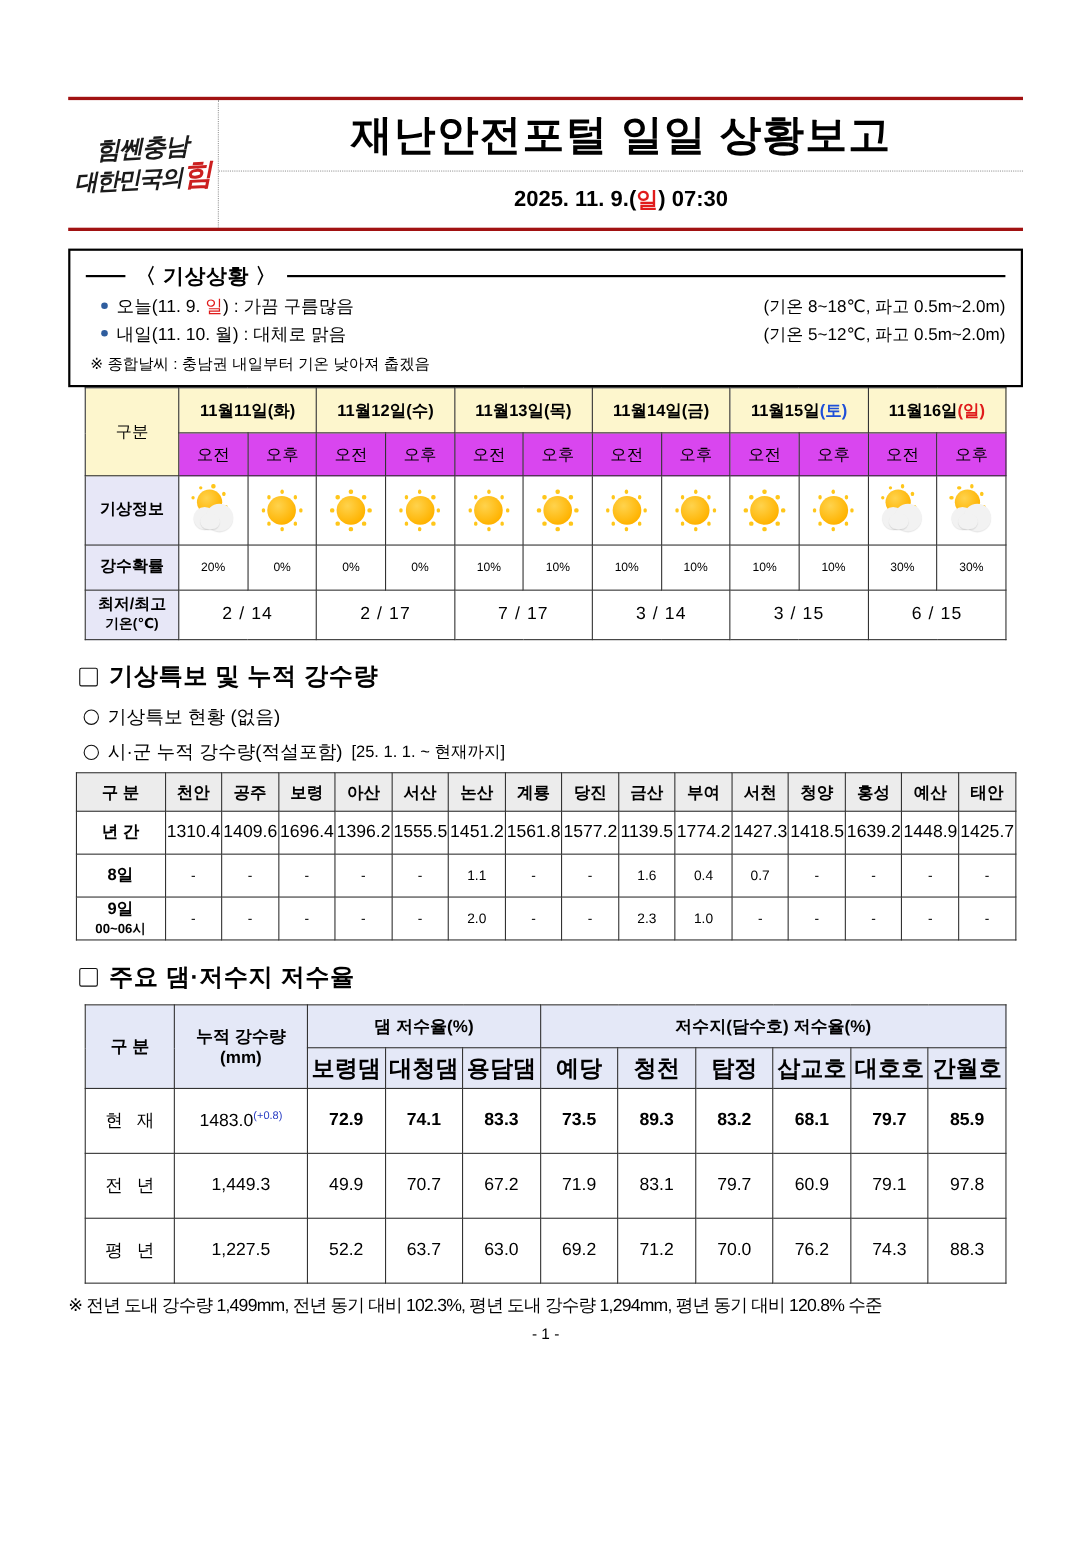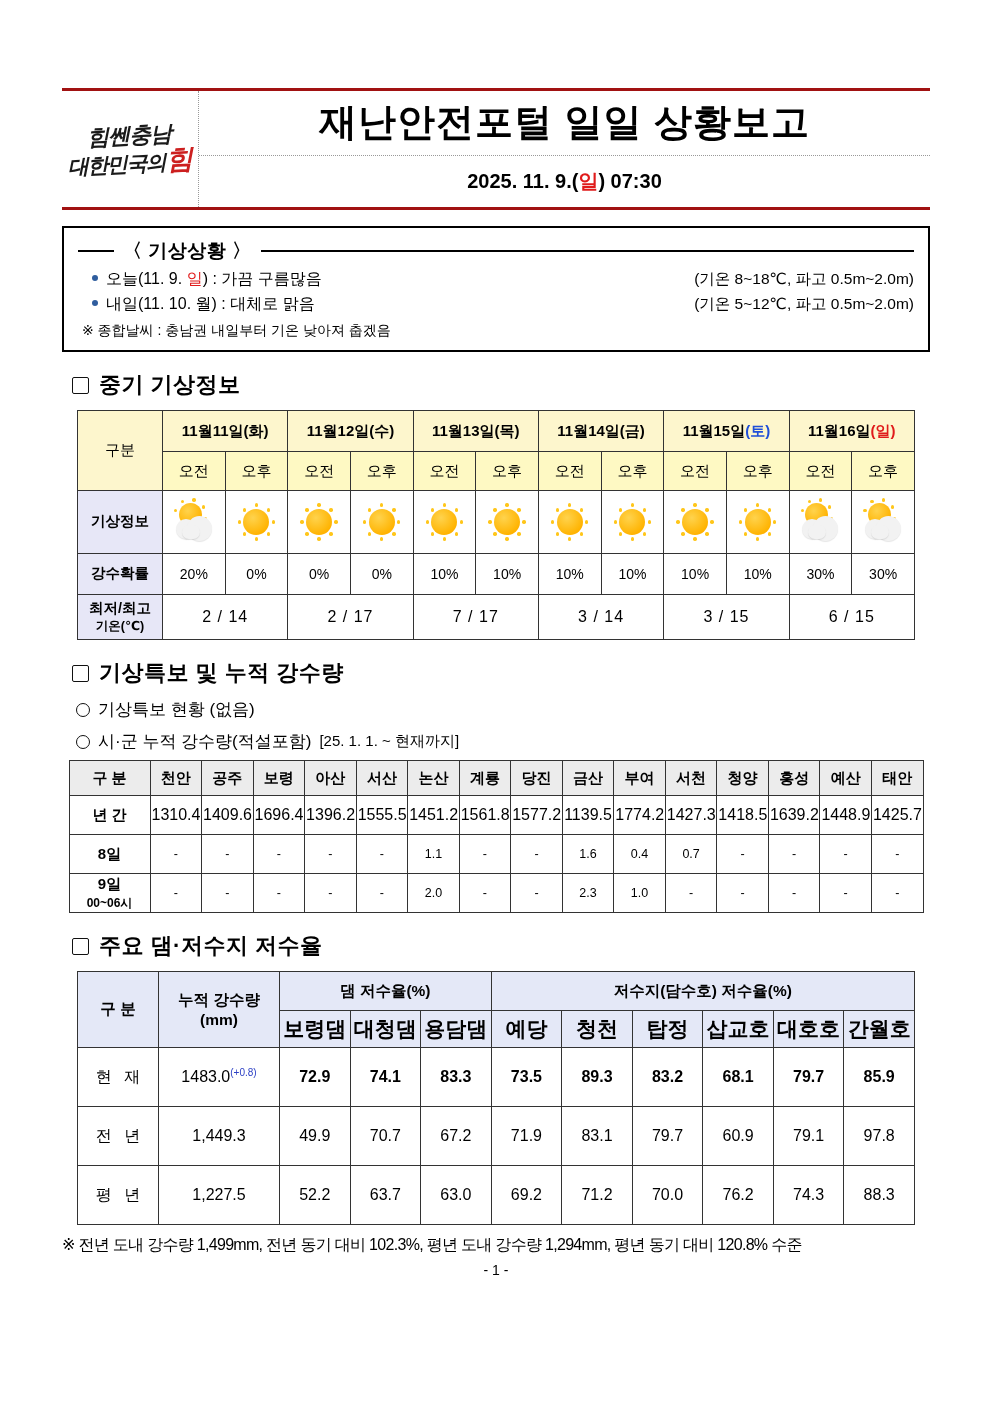--- a/index.html
+++ b/index.html
@@ -253,38 +253,38 @@
     font-size: 15px;
     font-weight: bold;
     height: 38px;
   }
   .mid-table th.gubun {
     background: #fdf6cd;
     font-size: 15px;
     width: 82px;
   }
   .mid-table th.ampm {
-    background: #fef9c3;
+    background: #d946ef;
     font-size: 15px;
     height: 36px;
     margin-left: 24px;
   }
   .mid-table td.rowlbl {
     background: #e7e7f7;
     font-size: 14.5px;
     font-weight: bold;
     line-height: 1.2;
   }
   .mid-table td.icon-cell {
     height: 62px;
     padding: 0;
   }
   .mid-table td.pop {
     height: 38px;
-    font-size: 14px;
+    font-size: 11px;
   }
   .mid-table td.temp {
     height: 42px;
     font-size: 16px;
     letter-spacing: 1px;
   }
   .mid-table td.rowlbl small {
     font-size: 12.5px;
   }
 
@@ -429,24 +429,20 @@
       <span class="wx-values">(기온 8~18℃, 파고 0.5m~2.0m)</span>
     </div>
     <div class="wx-line">
       <span class="wx-bullet"></span>
       <span class="wx-label"><span>내일(11. 10. 월</span><span>) : 대체로 맑음</span></span>
       <span class="wx-values">(기온 5~12℃, 파고 0.5m~2.0m)</span>
     </div>
     <div class="wx-note">※ 종합날씨 : 충남권 내일부터 기온 낮아져 춥겠음</div>
   </div>
 
-  <div class="sec-head">
-    <span class="sec-chk"></span>
-    <span class="sec-title">중기 기상정보</span>
-  </div>
 
   <table class="mid-table">
     <thead>
       <tr>
         <th class="gubun" rowspan="2">구분</th>
         <th class="hdr-y" colspan="2"><span>11월11일</span><span style="color: rgb(0, 0, 0);">(화)</span></th>
         <th class="hdr-y" colspan="2"><span>11월12일</span><span style="color: rgb(0, 0, 0);">(수)</span></th>
         <th class="hdr-y" colspan="2"><span>11월13일</span><span style="color: rgb(0, 0, 0);">(목)</span></th>
         <th class="hdr-y" colspan="2"><span>11월14일</span><span style="color: rgb(0, 0, 0);">(금)</span></th>
         <th class="hdr-y" colspan="2"><span>11월15일</span><span style="color: rgb(31, 79, 216);">(토)</span></th>

